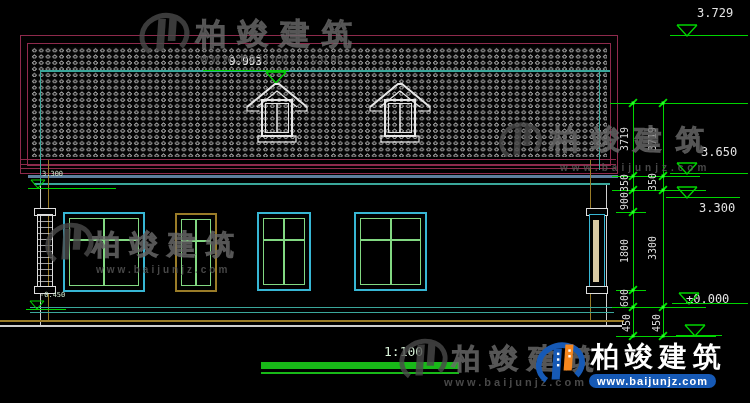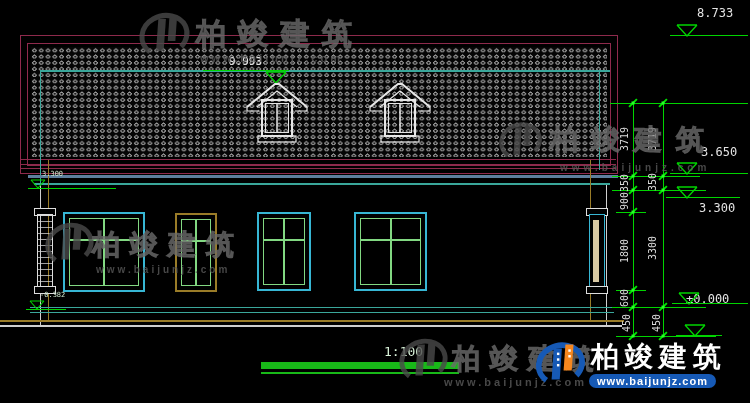--- a/index.html
+++ b/index.html
@@ -157,21 +157,21 @@
     <div class="strip" style="left:7px;top:12px;width:6px;height:62px;"></div>
     <div class="cap" style="left:0;top:78px;width:20px;height:6px;"></div>
   </div>
 
   <div class="lvl-txt small" style="left:42px;top:170px;">3.300</div>
   <svg class="abs" style="left:30px;top:179px;" width="16" height="10" viewBox="0 0 16 10">
     <path d="M1,1 L15,1 M1,1 L8,9 L15,1" stroke="#00d400" stroke-width="1.1" fill="none"></path>
   </svg>
   <div class="hline dim" style="left:28px;top:188px;width:88px;"></div>
 
-  <div class="lvl-txt small" style="left:40px;top:291px;">-0.382</div>
+  <div class="lvl-txt small" style="left:40px;top:291px;">-0.450</div>
   <svg class="abs" style="left:29px;top:300px;" width="16" height="10" viewBox="0 0 16 10">
     <path d="M1,1 L15,1 M1,1 L8,9 L15,1" stroke="#00d400" stroke-width="1.1" fill="none"></path>
   </svg>
   <div class="hline dim" style="left:26px;top:309px;width:40px;"></div>
 
   <div class="hline dim" style="left:610px;top:103px;width:138px;"></div>
   <div class="vline dim" style="left:633px;top:103px;height:233px;"></div>
   <div class="vline dim" style="left:663px;top:103px;height:233px;"></div>
 
   <div class="hline dim" style="left:612px;top:176px;width:88px;"></div>
@@ -212,21 +212,21 @@
   <div class="vdim" style="left:624px;top:201px;">900</div>
   <div class="vdim" style="left:624px;top:251px;">1800</div>
   <div class="vdim" style="left:624px;top:298px;">600</div>
   <div class="vdim" style="left:626px;top:323px;">450</div>
 
   <div class="vdim" style="left:652px;top:139px;">3719</div>
   <div class="vdim" style="left:652px;top:182px;">350</div>
   <div class="vdim" style="left:652px;top:248px;">3300</div>
   <div class="vdim" style="left:656px;top:323px;">450</div>
 
-  <div class="lvl-txt" style="left:697px;top:6px;">8.733</div>
+  <div class="lvl-txt" style="left:697px;top:6px;">3.729</div>
   <svg class="abs" style="left:676px;top:24px;" width="22" height="13" viewBox="0 0 22 13">
     <path d="M1,1 L21,1 M1,1 L11,12 L21,1" stroke="#00d400" stroke-width="1.3" fill="none"></path>
   </svg>
   <div class="hline dim" style="left:670px;top:35px;width:78px;"></div>
 
   <div class="lvl-txt" style="left:701px;top:145px;">3.650</div>
   <svg class="abs" style="left:676px;top:162px;" width="22" height="13" viewBox="0 0 22 13">
     <path d="M1,1 L21,1 M1,1 L11,12 L21,1" stroke="#00d400" stroke-width="1.3" fill="none"></path>
   </svg>
   <div class="hline dim" style="left:670px;top:173px;width:78px;"></div>

